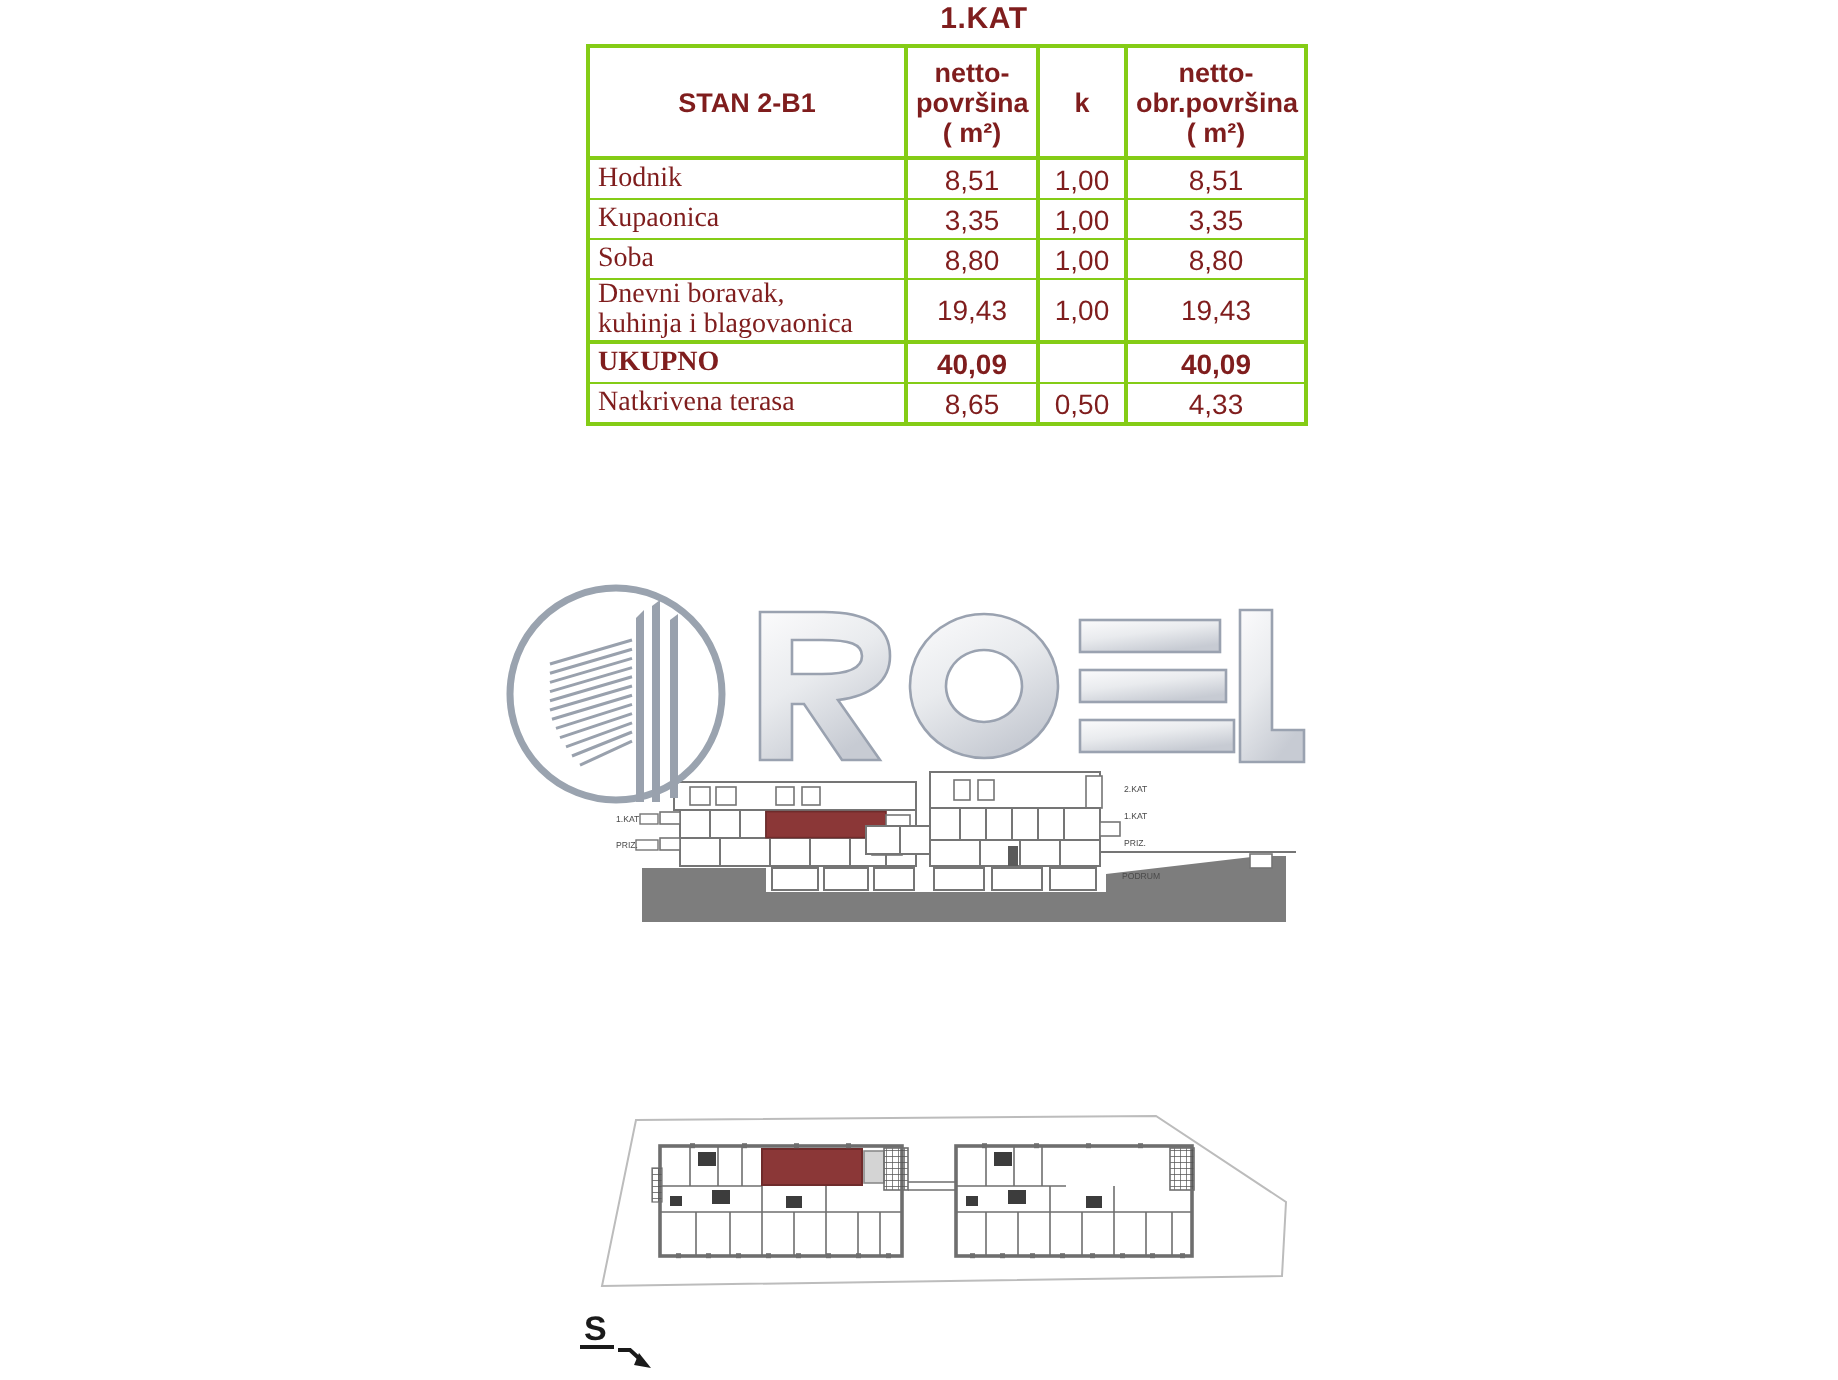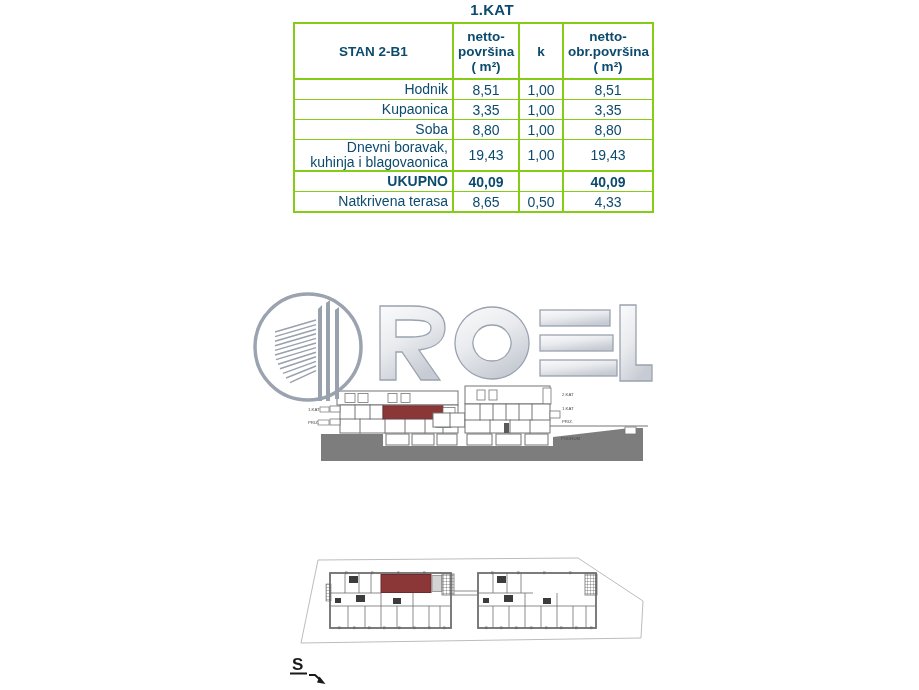--- a/index.html
+++ b/index.html
@@ -1,31 +1,31 @@
 <!DOCTYPE html>
 <html><head>
 <meta charset="utf-8">
 <style>
   html,body{margin:0;padding:0;background:#ffffff;}
   #page{position:relative;width:894px;height:690px;background:#ffffff;overflow:hidden;
-        font-family:"Liberation Sans",sans-serif;color:#0c4a6e;}
+        font-family:"Liberation Sans",sans-serif;color:#7f1d1d;}
 
   
   .floor-title{position:absolute;left:437px;top:1px;width:110px;text-align:center;
                font-size:15px;font-weight:bold;letter-spacing:.3px;}
 
   
   .tbl-wrap{position:absolute;left:293px;top:22px;}
   table.area{border-collapse:collapse;table-layout:fixed;width:359px;font-size:14px;}
   table.area td,table.area th{border:2px solid #84cc16;padding:0 4px;vertical-align:middle;
       overflow:hidden;}
   table.area th{font-weight:bold;font-size:13.5px;text-align:center;white-space:pre-line;
       line-height:15px;height:54px;}
   th.c-label{text-align:left;font-size:14.5px;padding-left:6px;}
-  td.c-label{text-align:right;padding-left:6px;white-space:pre-line;line-height:15px;}
+  td.c-label{text-align:left;padding-left:6px;white-space:pre-line;line-height:15px;font-family:Liberation Serif, serif;}
   td.c-num,td.c-k{text-align:center;}
   tr.r-data td{height:19px;}
   tr.r-hodnik td{border-bottom-width:1px;}
   tr.r-kupaonica td{border-top-width:1px;border-bottom-width:1px;}
   tr.r-soba td{border-top-width:1px;border-bottom-width:1px;}
   tr.r-dnevni td{border-top-width:1px;height:30px;}
   tr.r-ukupno td{height:19px;font-weight:bold;border-bottom-width:1px;}
   tr.r-terasa td{height:19px;border-top-width:1px;}
   tr.r-total td{height:22px;font-weight:bold;}
   tr.r-total td.c-k{border-left:none;border-right:none;border-bottom:none;}

